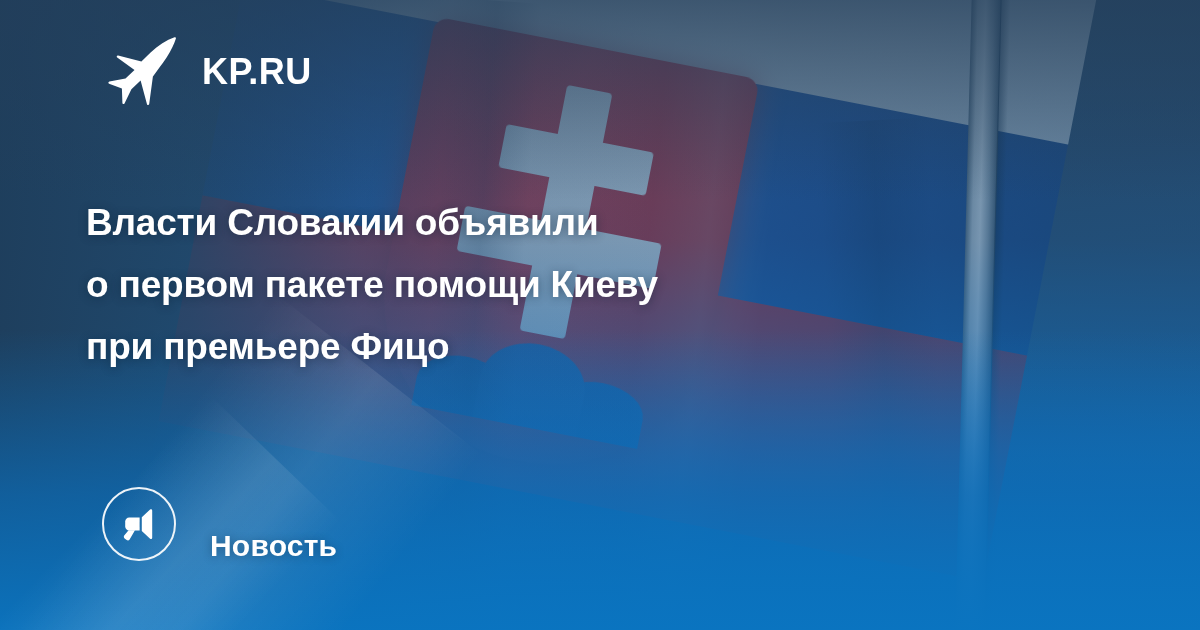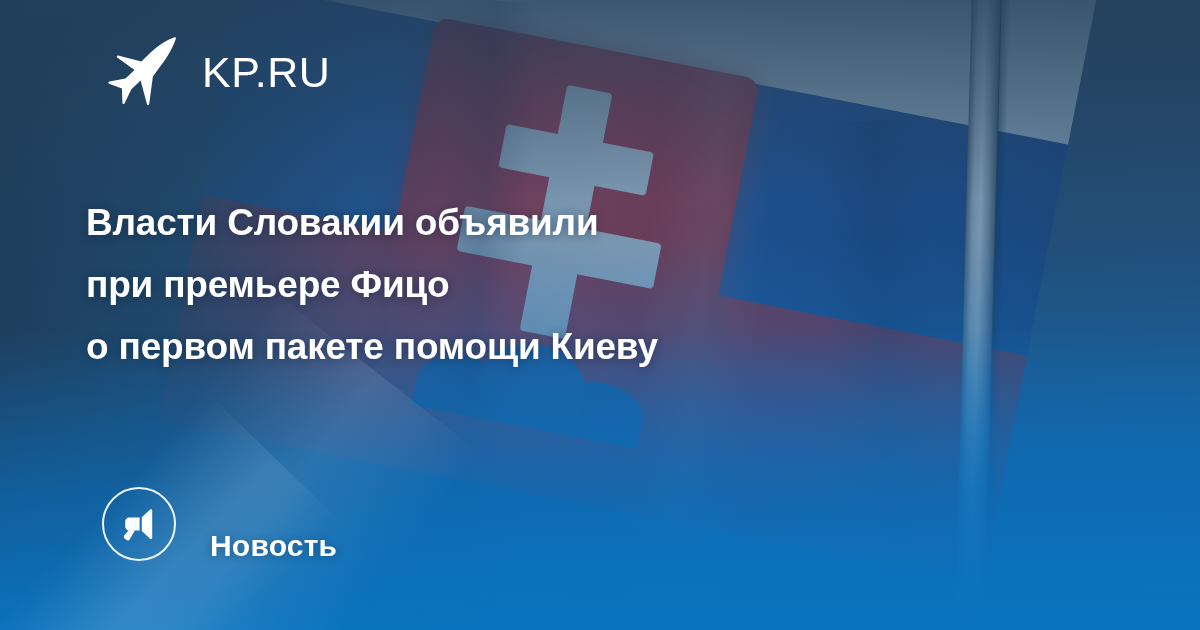--- a/index.html
+++ b/index.html
@@ -221,22 +221,22 @@
     position: absolute;
     left: 104px;
     top: 34px;
     display: flex;
     align-items: center;
     gap: 22px;
   }
   .logo-mark { width: 76px; height: 76px; display: block; }
   .logo-word {
     color: #ffffff;
-    font-size: 43px;
-    font-weight: 400;
+    font-size: 36px;
+    font-weight: 700;
     letter-spacing: 0.5px;
     line-height: 1;
     white-space: nowrap;
   }
 
   
   .headline {
     position: absolute;
     left: 86px;
     top: 192px;
@@ -329,22 +329,22 @@
       <span>
         <svg class="logo-mark" viewBox="0 0 76 76" aria-hidden="true">
           <path fill="#ffffff" d="M70.5 3.2 C62.4 6.0 54.2 11.3 46.6 18.6 L37.4 27.5 L14.1 21.6 C12.9 21.3 12.2 22.9 13.2 23.6 L30.5 35.9 L21.5 44.6 L5.4 47.5 C4.2 47.7 4.0 49.4 5.1 49.8 L17.9 54.6 L18.4 68.9 C18.4 70.1 20.0 70.5 20.5 69.4 L27.4 55.3 L36.6 46.5 L43.0 70.2 C43.3 71.4 45.0 71.3 45.2 70.1 L48.9 42.5 C52.9 36.9 57.8 30.5 62.6 23.4 C67.3 16.4 70.2 9.9 71.9 4.6 C72.2 3.6 71.4 2.9 70.5 3.2 Z"></path>
         </svg>
       </span>
       <span class="logo-word">KP.RU</span>
     </div>
 
     <div class="headline">
       <span class="line">Власти Словакии объявили</span>
+      <span class="line">о первом пакете помощи Киеву</span>
       <span class="line">при премьере Фицо</span>
-      <span class="line">о первом пакете помощи Киеву</span>
     </div>
 
     <div class="badge">
       <span class="badge-ring">
         <svg viewBox="0 0 38 38" aria-hidden="true">
           <path fill="#ffffff" d="M32.2 5.4 C32.2 4.3 30.9 3.7 30.1 4.5 L21.8 12.2 L21.8 26.0 L30.1 33.7 C30.9 34.5 32.2 33.9 32.2 32.8 Z"></path>
           <path fill="#ffffff" d="M9.2 12.6 L19.6 12.6 L19.6 25.6 L9.2 25.6 C7.0 25.6 5.2 23.8 5.2 21.6 L5.2 16.6 C5.2 14.4 7.0 12.6 9.2 12.6 Z"></path>
           <path fill="#ffffff" d="M8.6 25.2 L15.0 25.2 L9.6 34.6 C9.0 35.6 7.6 35.8 6.7 35.1 L4.6 33.5 C3.7 32.8 3.6 31.5 4.2 30.6 Z"></path>
         </svg>
       </span>

